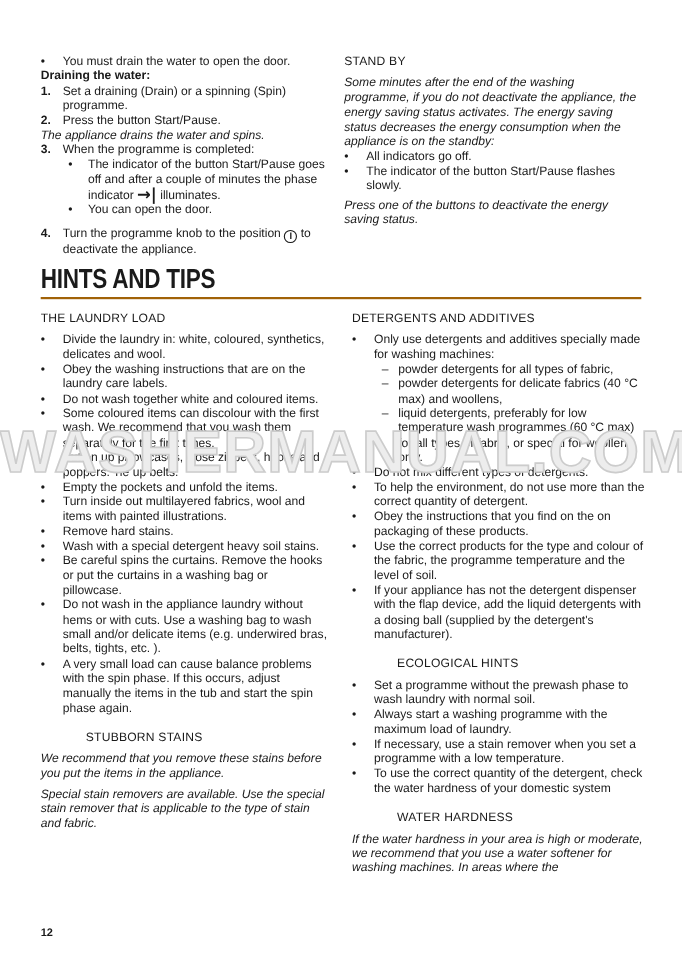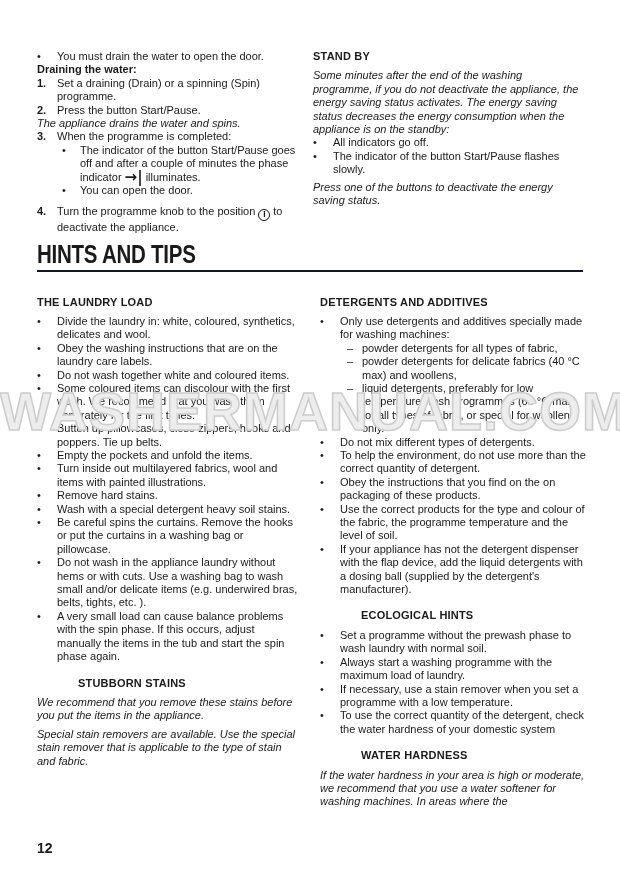--- a/index.html
+++ b/index.html
@@ -14,21 +14,21 @@
     background:#ffffff;
     overflow:hidden;
     padding:50px 37px 0 37px;
     font-size:11px; line-height:13.4px;
   }
   .columns { display:flex; gap:13px; }
   .col-left  { width:263px; flex:none; }
   .col-right { width:270px; flex:none; }
 
   .subhead {
-    font-weight:bold; letter-spacing:0.2px;
+    font-weight:normal; letter-spacing:0.2px;
     margin:0 0 6px 0;
   }
   .subhead.spaced { margin-top:13px;padding-left:41px; }
 
   .li { display:flex; }
   .li .mk { flex:none; width:20px; }
   .li .tx { flex:1; }
   .li.sub { margin-left:25px; }
   .li.sub .mk { width:18px; }
   .li.dash { margin-left:27px; }
@@ -49,34 +49,34 @@
     width:12px; height:12px;
     border:1.3px solid #1a1a1a; border-radius:50%;
     font-size:8.5px; font-weight:bold; line-height:1;
     margin:0 3px; vertical-align:-2px;
   }
   .gap8 { height:8px; }
   .gap4 { height:4px; }
 
   .section-title-wrap {
     margin-top:14px;
-    border-bottom:2px solid #0f172a;
+    border-bottom:2px solid #a16207;
     padding-bottom:3px;
   }
   .section-title {
     display:inline-block;
     font-size:25px; font-weight:bold; letter-spacing:-0.3px;
     transform:scaleX(0.82); transform-origin:left center;
     white-space:nowrap;
   }
-  .row2 { margin-top:24px;gap:20px; }
+  .row2 { margin-top:12px;gap:20px; }
 
   .page-number {
     position:absolute; left:37px; top:842px;
-    font-weight:bold; font-size:14px;
+    font-weight:bold; font-size:10px;
   }
   .watermark {
     position:absolute; left:0; top:405px; width:620px;
     text-align:right;
     font-size:54px; font-weight:bold; letter-spacing:1px;
     color:rgba(255,255,255,0.55);
     -webkit-text-stroke:1.5px #cccccc;
     text-shadow:0 0 1px #d8d8d8;
     white-space:nowrap;
     pointer-events:none;

